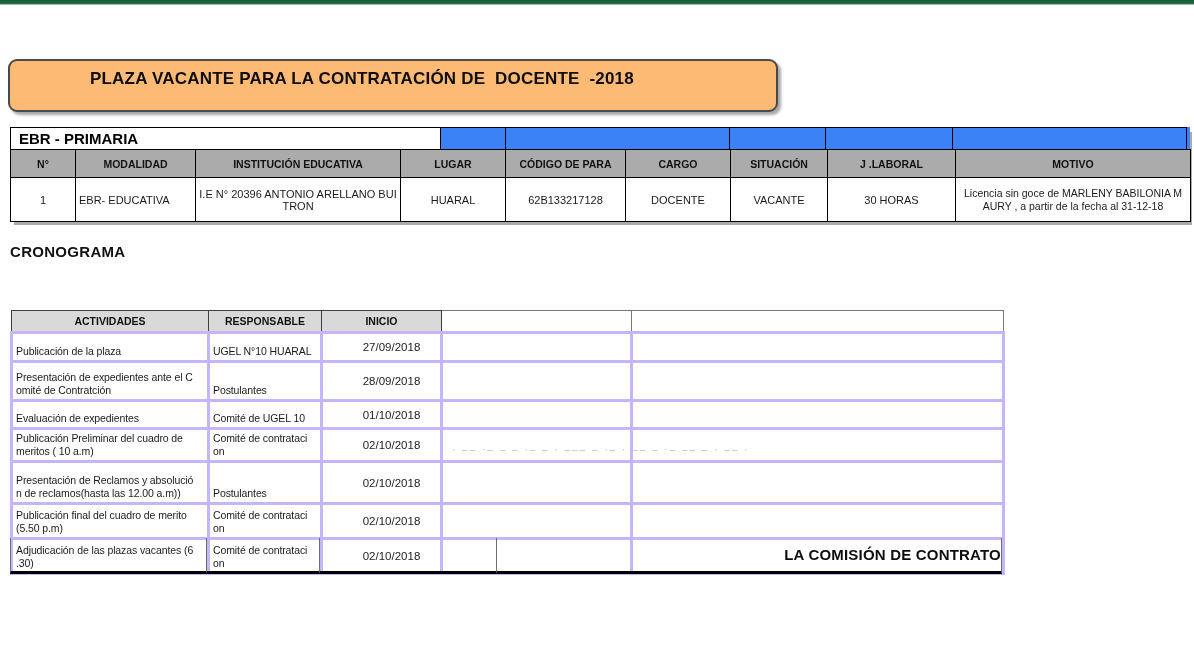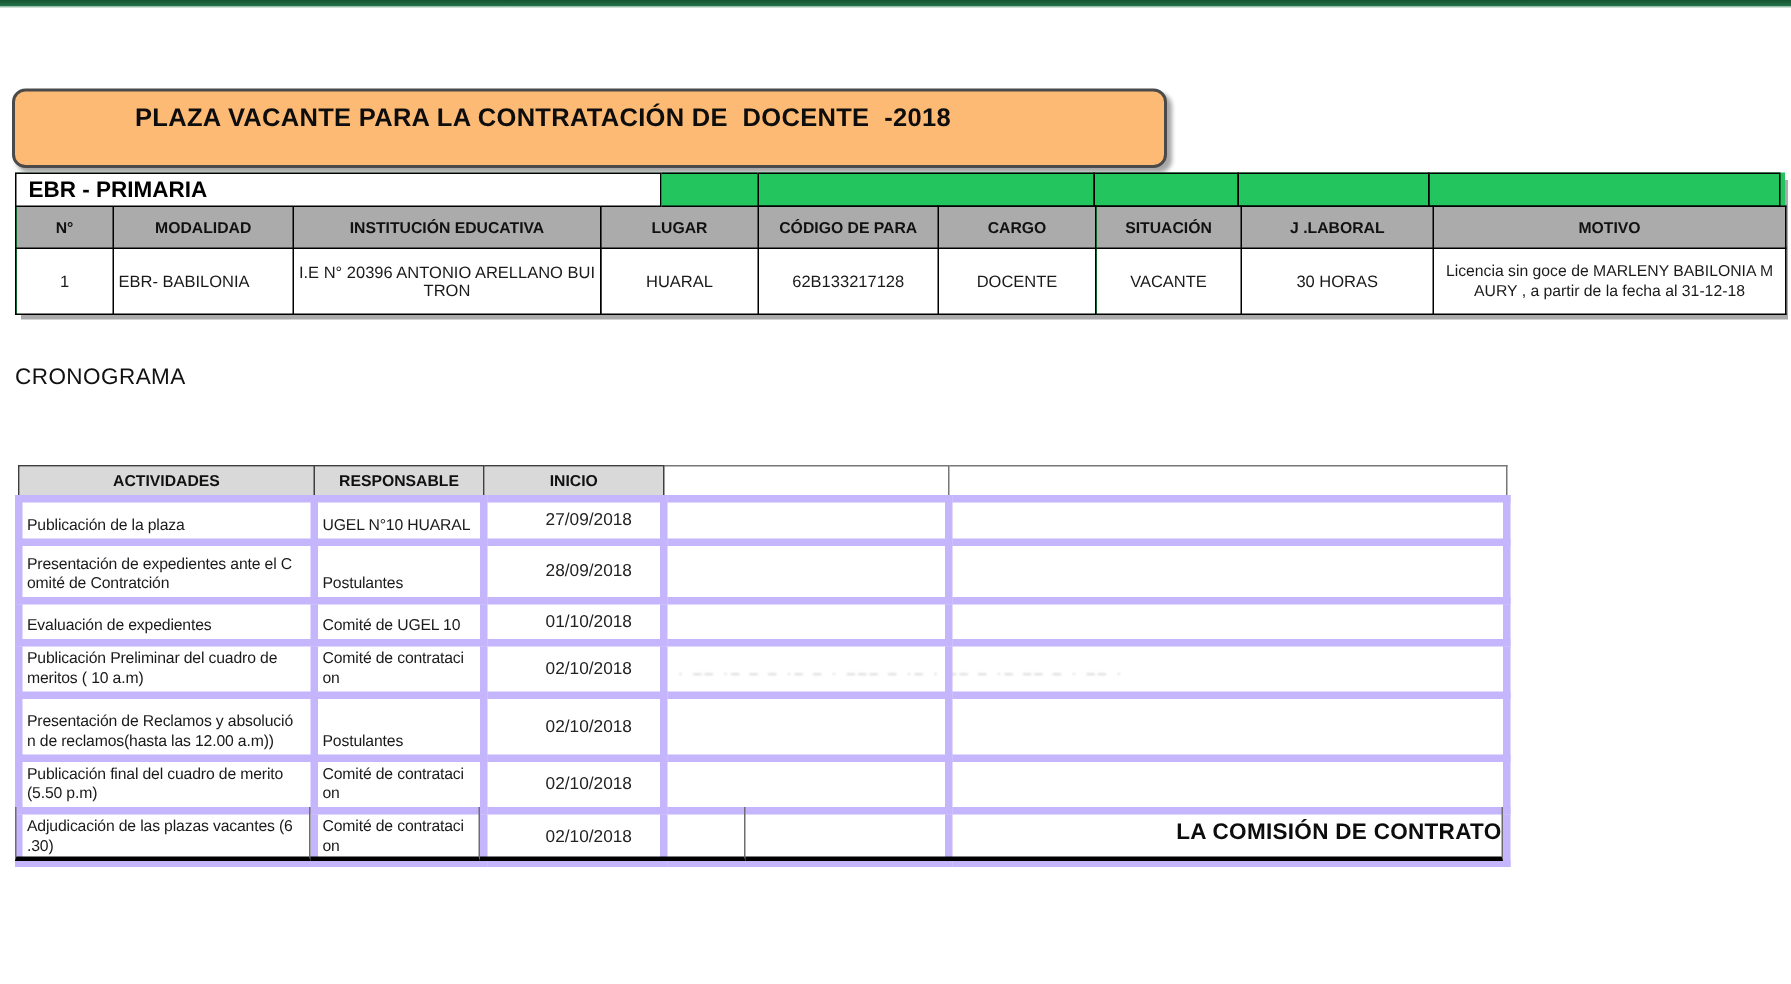--- a/index.html
+++ b/index.html
@@ -10,51 +10,51 @@
                background:linear-gradient(180deg,#14532f,#27724a);
                border-bottom:1px solid #9dc0ab; }
 
   .title-box { position:absolute; left:8px; top:59px; width:770px; height:53px;
                background:#fdba74; border:2px solid #4a4a4a; border-radius:9px;
                box-shadow:3px 3px 3px rgba(0,0,0,0.35);
                padding:8px 0 0 80px; }
   .title-box span { font-weight:bold; font-size:17px; color:#0d0d0d; white-space:pre; letter-spacing:0.2px; }
 
   
-  .t1-wrap { position:absolute; left:10px; top:115px; width:1180px;
-             box-shadow:3px 4px 0 -1px #ababab; background:#22c55e; }
+  .t1-wrap { position:absolute; left:10px; top:127px; width:1180px;
+             box-shadow:3px 4px 0 -1px #ababab; background:#3b82f6; }
   .t1-top { display:flex; height:23px; }
   .t1-top .cell { border:1px solid #000; height:23px; }
   .t1-top .cell + .cell { margin-left:-1px; }
   .t1-ebr { width:431px; display:flex; align-items:center; padding-left:8px;
             font-weight:bold; font-size:15px; color:#000; background:#fff; }
   .t1-gap { width:64px; border-top:1px solid #000; height:23px; }
   .w225{width:225px;} .w97{width:97px;} .w128{width:128px;} .w235{width:235px;}
 
   table.t1 { border-collapse:collapse; table-layout:fixed; width:1180px; margin-top:-1px; }
   table.t1 td { border:1px solid #000; overflow:hidden; }
   .t1 .hdr { background:#ababab; font-weight:bold; font-size:10.5px; text-align:center;
              vertical-align:middle; height:28px; color:#111; }
   .t1 .val { background:#fff; font-size:11px; text-align:center; vertical-align:middle;
              height:44px; }
   .t1 .val.left { text-align:left; padding-left:3px; }
   .t1 .val.small { font-size:10.5px; line-height:13px; }
   .preline { white-space:pre-line; }
 
   
-  .cron-heading { position:absolute; left:10px; top:243px; font-weight:normal;
+  .cron-heading { position:absolute; left:10px; top:243px; font-weight:bold;
                   font-size:15px; color:#111; letter-spacing:0.3px; }
 
   .ghost { position:absolute; left:452px; top:444px; width:300px; height:14px;
            font-size:10px; color:#bcbcbc; letter-spacing:2px; white-space:nowrap;
            overflow:hidden; filter:blur(0.6px); }
 
   table.cron { position:absolute; left:10px; top:278px; width:992px;
                border-collapse:collapse; table-layout:fixed;margin-top:32px; }
-  table.cron td { border:5px solid #c4b5fd; overflow:hidden; }
+  table.cron td { border:3px solid #c4b5fd; overflow:hidden; }
   .cron .chdr { background:#d9d9d9; border:1px solid #3f3f3f; font-weight:bold;
                 font-size:10.5px; text-align:center; vertical-align:middle; height:22px; color:#111; }
   .cron .chdr-empty { background:#fff; border:1px solid #777; }
   .cron .act  { font-size:10.5px; line-height:13px; vertical-align:bottom;
                 padding:2px 2px 2px 3px; letter-spacing:-0.1px; }
   .cron .resp { font-size:10.5px; line-height:13px; vertical-align:bottom;
                 padding:2px 2px 2px 3px; letter-spacing:-0.1px; }
   .cron .date { font-size:11.5px; text-align:center; vertical-align:middle; color:#222;padding-left:20px; }
 
   .cron-last { position:absolute; left:10px; top:538px; width:992px; height:36px; display:flex; }
@@ -103,21 +103,21 @@
       <td class="hdr">INSTITUCIÓN EDUCATIVA</td>
       <td class="hdr">LUGAR</td>
       <td class="hdr">CÓDIGO DE PARA</td>
       <td class="hdr">CARGO</td>
       <td class="hdr">SITUACIÓN</td>
       <td class="hdr">J .LABORAL</td>
       <td class="hdr">MOTIVO</td>
     </tr>
     <tr>
       <td class="val">1</td>
-      <td class="val left">EBR- BABILONIA</td>
+      <td class="val left">EBR- EDUCATIVA</td>
       <td class="val preline">I.E N° 20396 ANTONIO ARELLANO BUI
 TRON</td>
       <td class="val">HUARAL</td>
       <td class="val">62B133217128</td>
       <td class="val">DOCENTE</td>
       <td class="val">VACANTE</td>
       <td class="val">30 HORAS</td>
       <td class="val small preline">Licencia sin goce de MARLENY BABILONIA M
 AURY , a partir de la fecha al 31-12-18</td>
     </tr>

